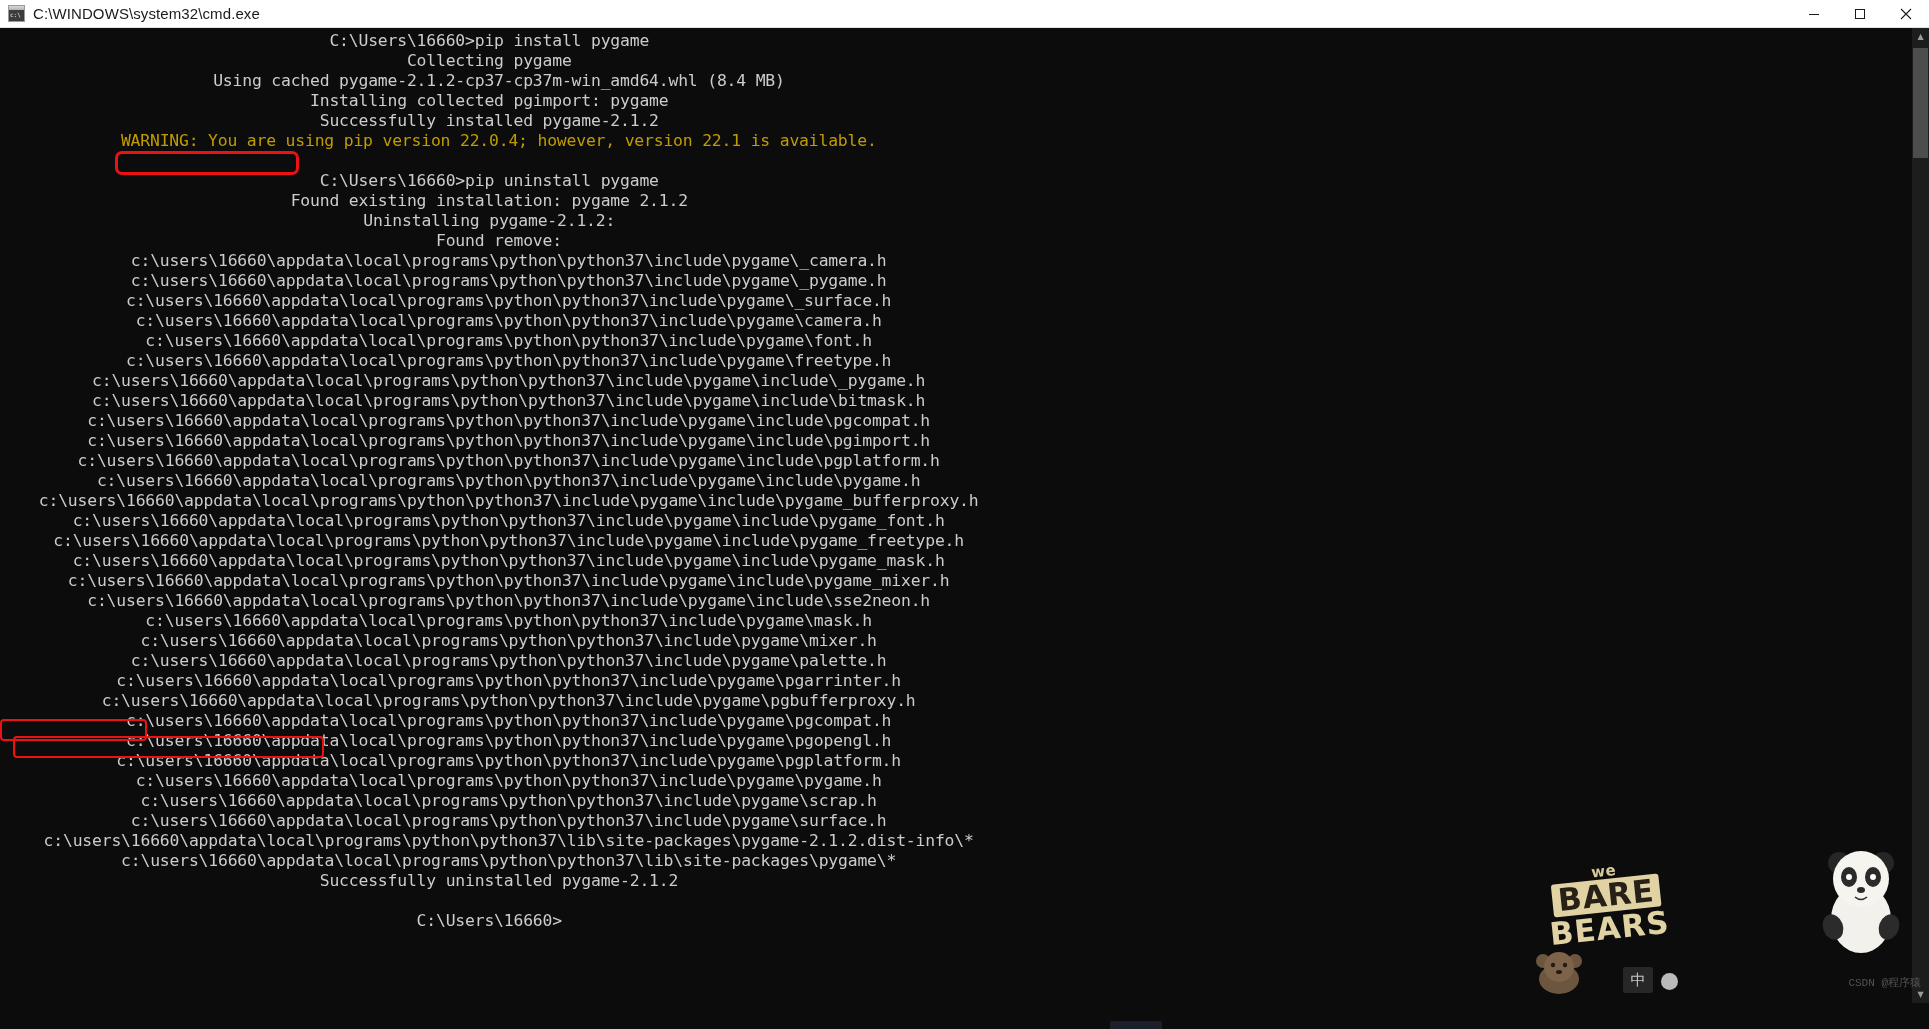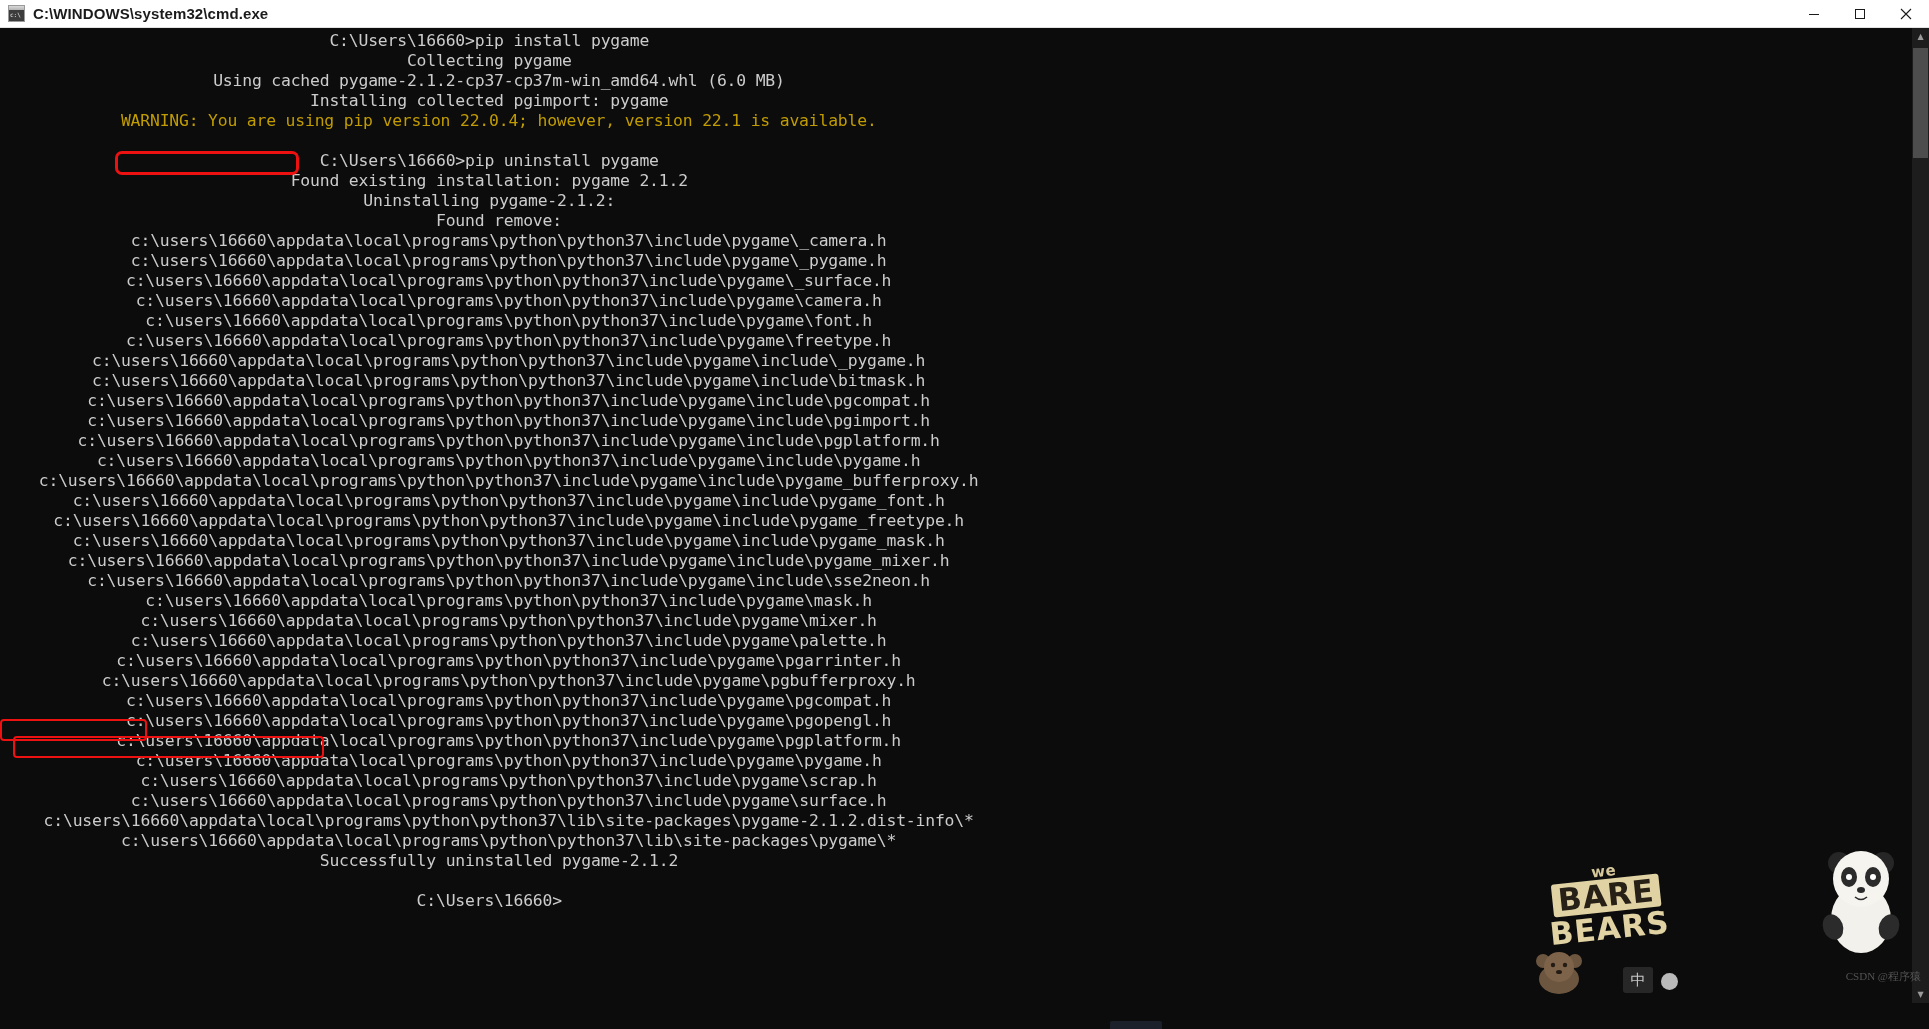--- a/index.html
+++ b/index.html
@@ -47,21 +47,20 @@
     font-size: 6px; color: #e8e8e8;
     font-family: "DejaVu Sans Mono", monospace;
     line-height: 7px;
   }
   .tb-title {
     font-family: "Liberation Sans", sans-serif;
     font-size: 15px;
     color: #1b1b1b;
     white-space: nowrap;
     letter-spacing: 0.1px;
-    font-weight: bold;
   }
   .tb-spacer { flex: 1 1 auto; }
   .tb-btn {
     width: 46px; height: 28px;
     display: flex; align-items: center; justify-content: center;
     flex: 0 0 auto;
   }
   .tb-btn svg { display: block; }
 
   
@@ -206,22 +205,22 @@
   .cn-dot {
     position: absolute;
     left: 142px; bottom: 13px;
     width: 17px; height: 17px;
     border-radius: 50%;
     background: #d9d9d9;
     opacity: 0.85;
   }
   .csdn {
     position: absolute;
-    right: 8px; bottom: 19px;
-    font-family: Liberation Serif, serif;
+    right: 8px; bottom: 13px;
+    font-family: Liberation Mono, monospace;
     font-size: 11px;
     color: #6a6a6a;
     opacity: 0.75;
     white-space: nowrap;
   }
 </style>
 </head>
 <body>
 
 <div id="app">
@@ -244,22 +243,23 @@
       <svg width="12" height="12" viewBox="0 0 12 12">
         <path d="M1 1 L11 11 M11 1 L1 11" stroke="#1b1b1b" stroke-width="1.1" fill="none"></path>
       </svg>
     </div>
   </div>
 
   <div class="console">
     <div class="lines" id="terminal-lines">
         <div class="line ">C:\Users\16660&gt;pip install pygame</div>
         <div class="line ">Collecting pygame</div>
-        <div class="line ">  Using cached pygame-2.1.2-cp37-cp37m-win_amd64.whl (6.0 MB)</div>
+        <div class="line ">  Using cached pygame-2.1.2-cp37-cp37m-win_amd64.whl (8.4 MB)</div>
         <div class="line ">Installing collected pgimport: pygame</div>
+        <div class="line ">Successfully installed pygame-2.1.2</div>
         <div class="line warn">WARNING: You are using pip version 22.0.4; however, version 22.1 is available.</div>
         <div class="line blank"></div>
         <div class="line ">C:\Users\16660&gt;pip uninstall pygame</div>
         <div class="line ">Found existing installation: pygame 2.1.2</div>
         <div class="line ">Uninstalling pygame-2.1.2:</div>
         <div class="line ">  Found remove:</div>
         <div class="line ">    c:\users\16660\appdata\local\programs\python\python37\include\pygame\_camera.h</div>
         <div class="line ">    c:\users\16660\appdata\local\programs\python\python37\include\pygame\_pygame.h</div>
         <div class="line ">    c:\users\16660\appdata\local\programs\python\python37\include\pygame\_surface.h</div>
         <div class="line ">    c:\users\16660\appdata\local\programs\python\python37\include\pygame\camera.h</div>

